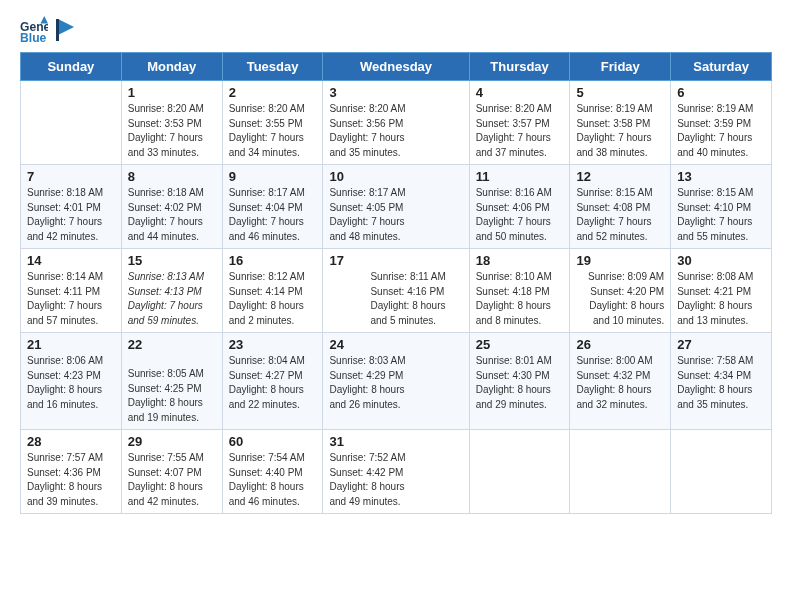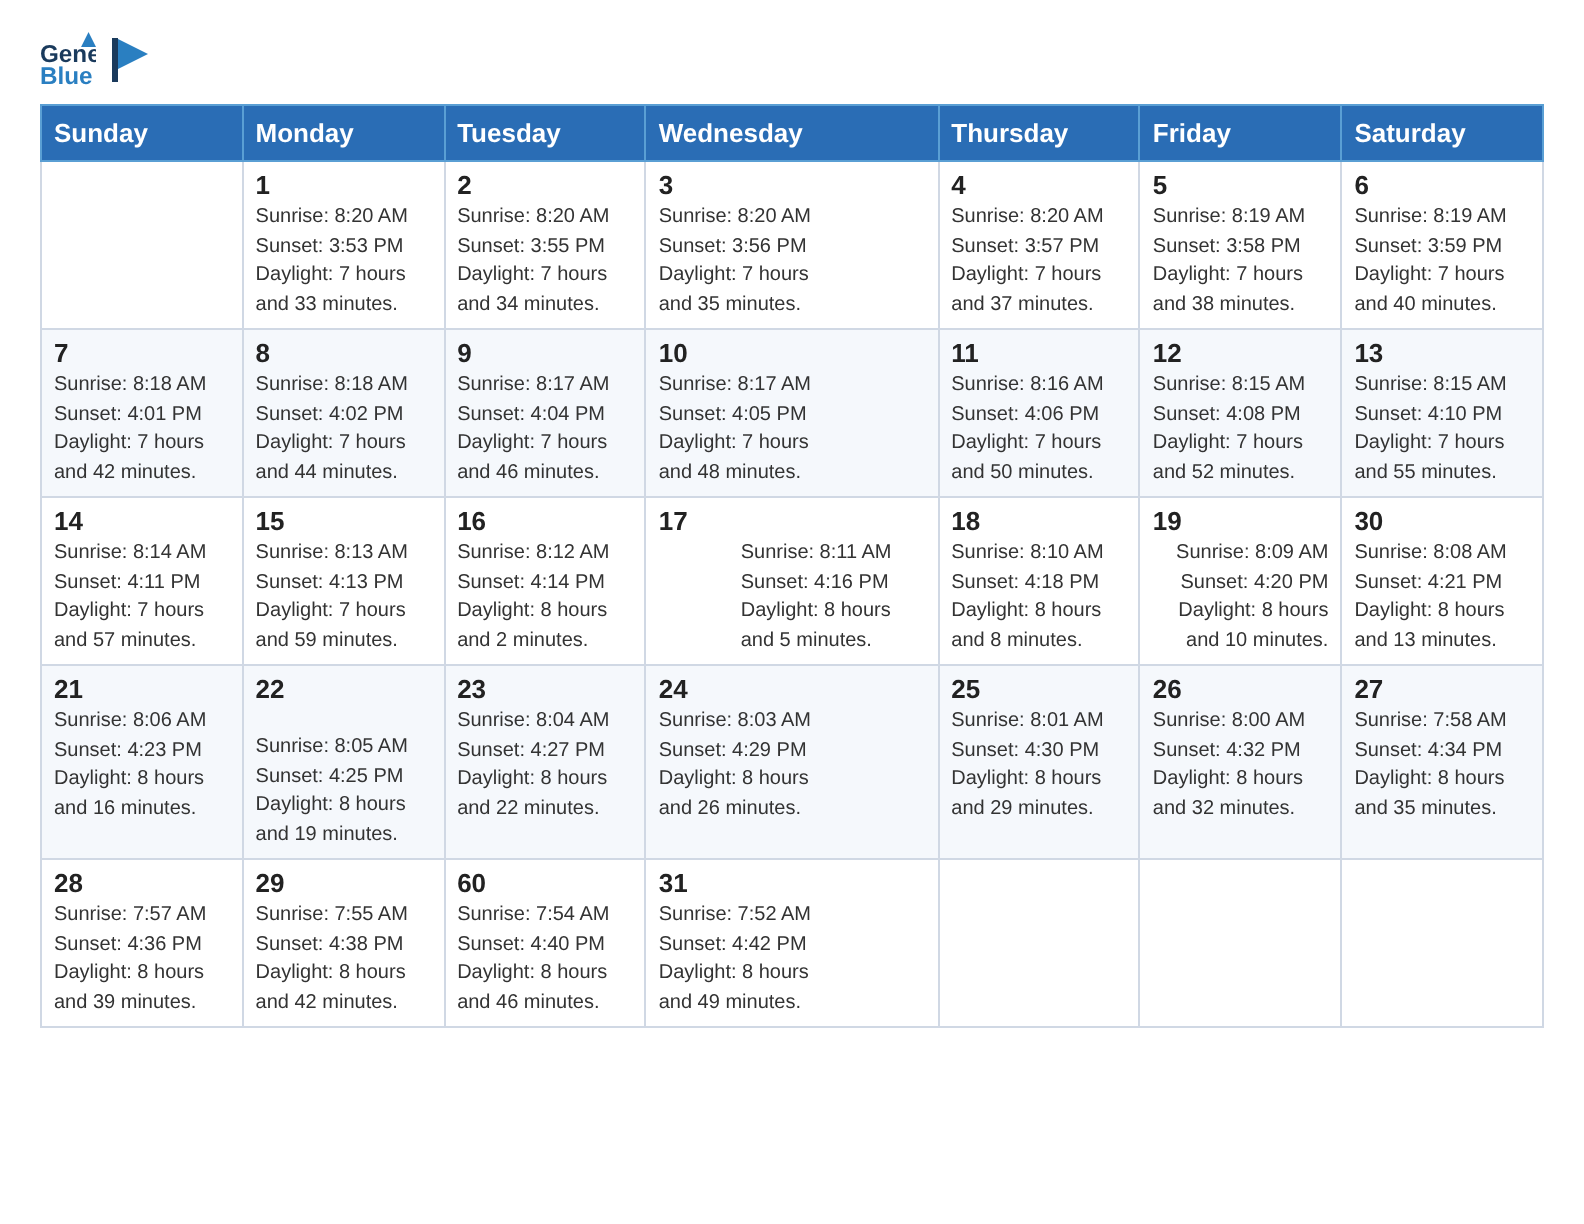--- a/index.html
+++ b/index.html
@@ -45,21 +45,21 @@
       width: 100%;
       border-collapse: collapse;
       font-size: 11px;
     }
     thead tr {
       background-color: #2a6db5;
       color: #fff;
     }
     thead th {
       padding: 6px 6px;
-      text-align: left;
+      text-align: center;
       font-size: 13px;
       font-weight: bold;
       border: 1px solid #5a9fd4;
     }
     tbody tr {
       background: #fff;
     }
     tbody tr:nth-child(even) {
       background: #f5f8fc;
     }
@@ -221,21 +221,21 @@
         <tr>
           <td>
             <span class="day-num">14</span>
             <div class="cell-info" style="white-space: pre-line;">Sunrise: 8:14 AM
 Sunset: 4:11 PM
 Daylight: 7 hours
 and 57 minutes.</div>
           </td>
           <td>
             <span class="day-num">15</span>
-            <div class="cell-info" style="white-space: pre-line;">Sunrise: 8:13 AM
+            <div class="cell-info" style="white-space: pre-line; font-style: italic;">Sunrise: 8:13 AM
 Sunset: 4:13 PM
 Daylight: 7 hours
 and 59 minutes.</div>
           </td>
           <td>
             <span class="day-num">16</span>
             <div class="cell-info" style="white-space: pre-line;">Sunrise: 8:12 AM
 Sunset: 4:14 PM
 Daylight: 8 hours
 and 2 minutes.</div>
@@ -324,21 +324,21 @@
           <td>
             <span class="day-num">28</span>
             <div class="cell-info" style="white-space: pre-line;">Sunrise: 7:57 AM
 Sunset: 4:36 PM
 Daylight: 8 hours
 and 39 minutes.</div>
           </td>
           <td>
             <span class="day-num">29</span>
             <div class="cell-info" style="white-space: pre-line;">Sunrise: 7:55 AM
-Sunset: 4:38 PM
+Sunset: 4:07 PM
 Daylight: 8 hours
 and 42 minutes.</div>
           </td>
           <td>
             <span class="day-num">60</span>
             <div class="cell-info" style="white-space: pre-line;">Sunrise: 7:54 AM
 Sunset: 4:40 PM
 Daylight: 8 hours
 and 46 minutes.</div>
           </td>

